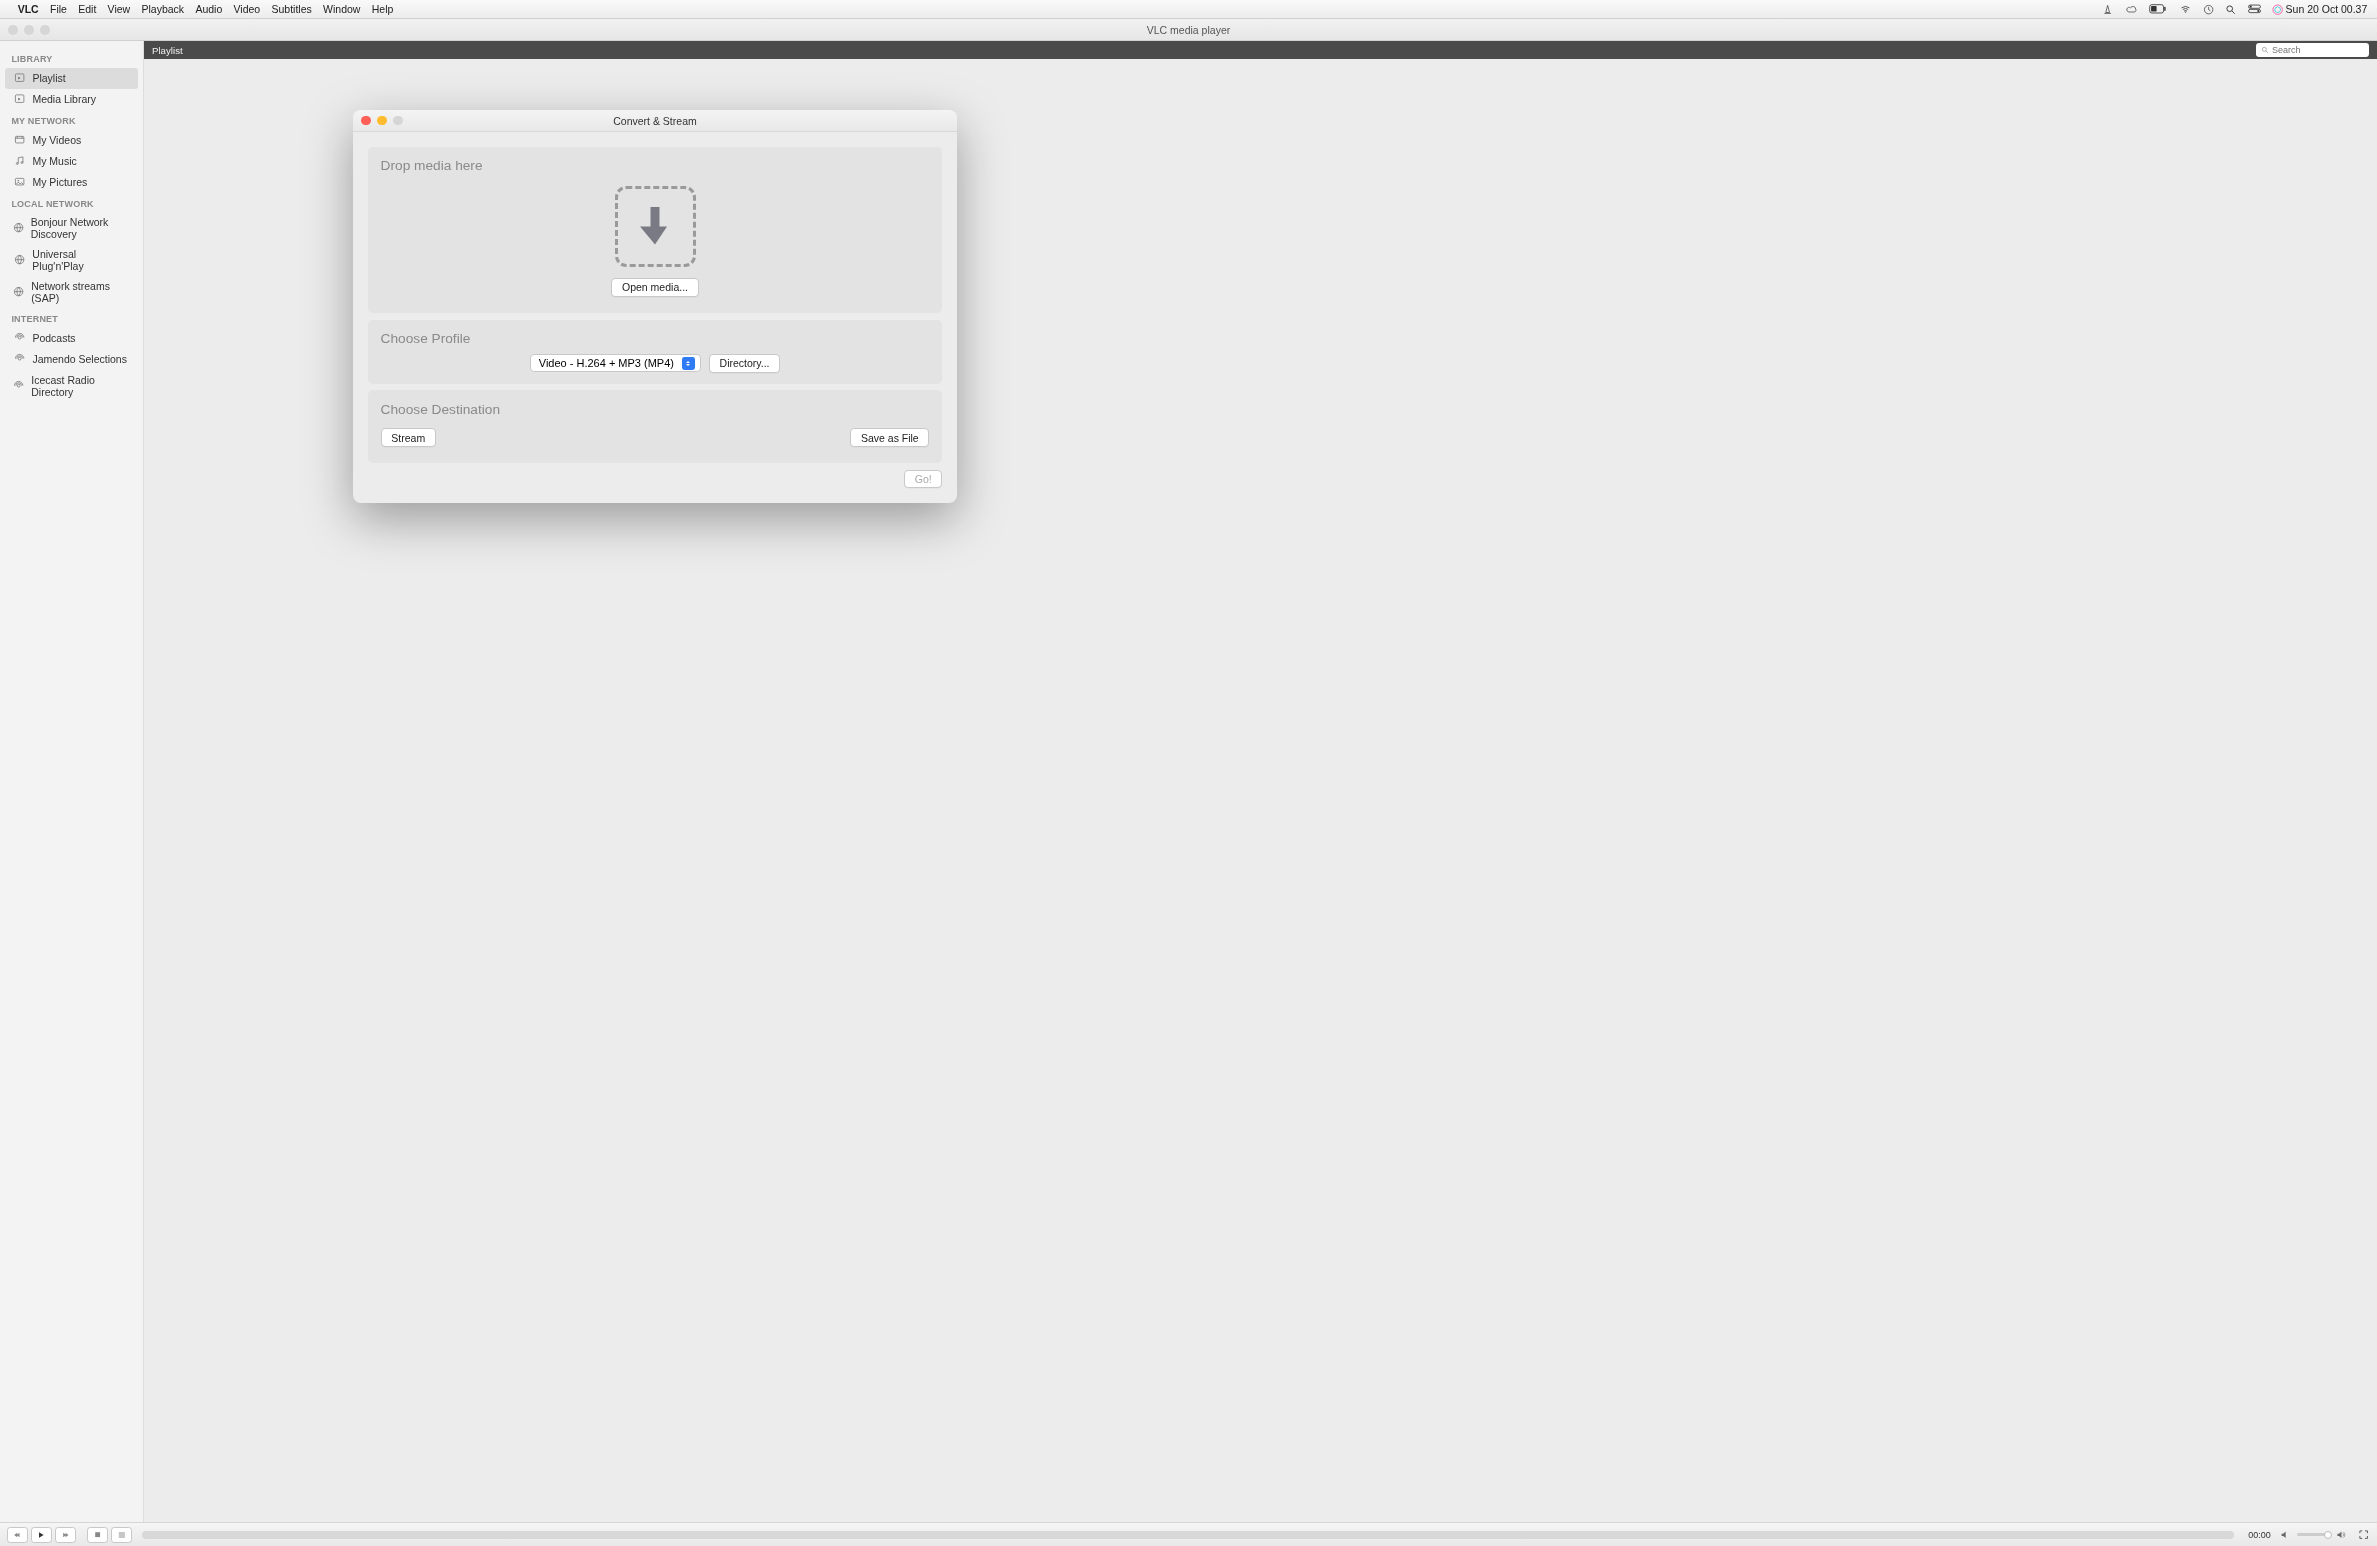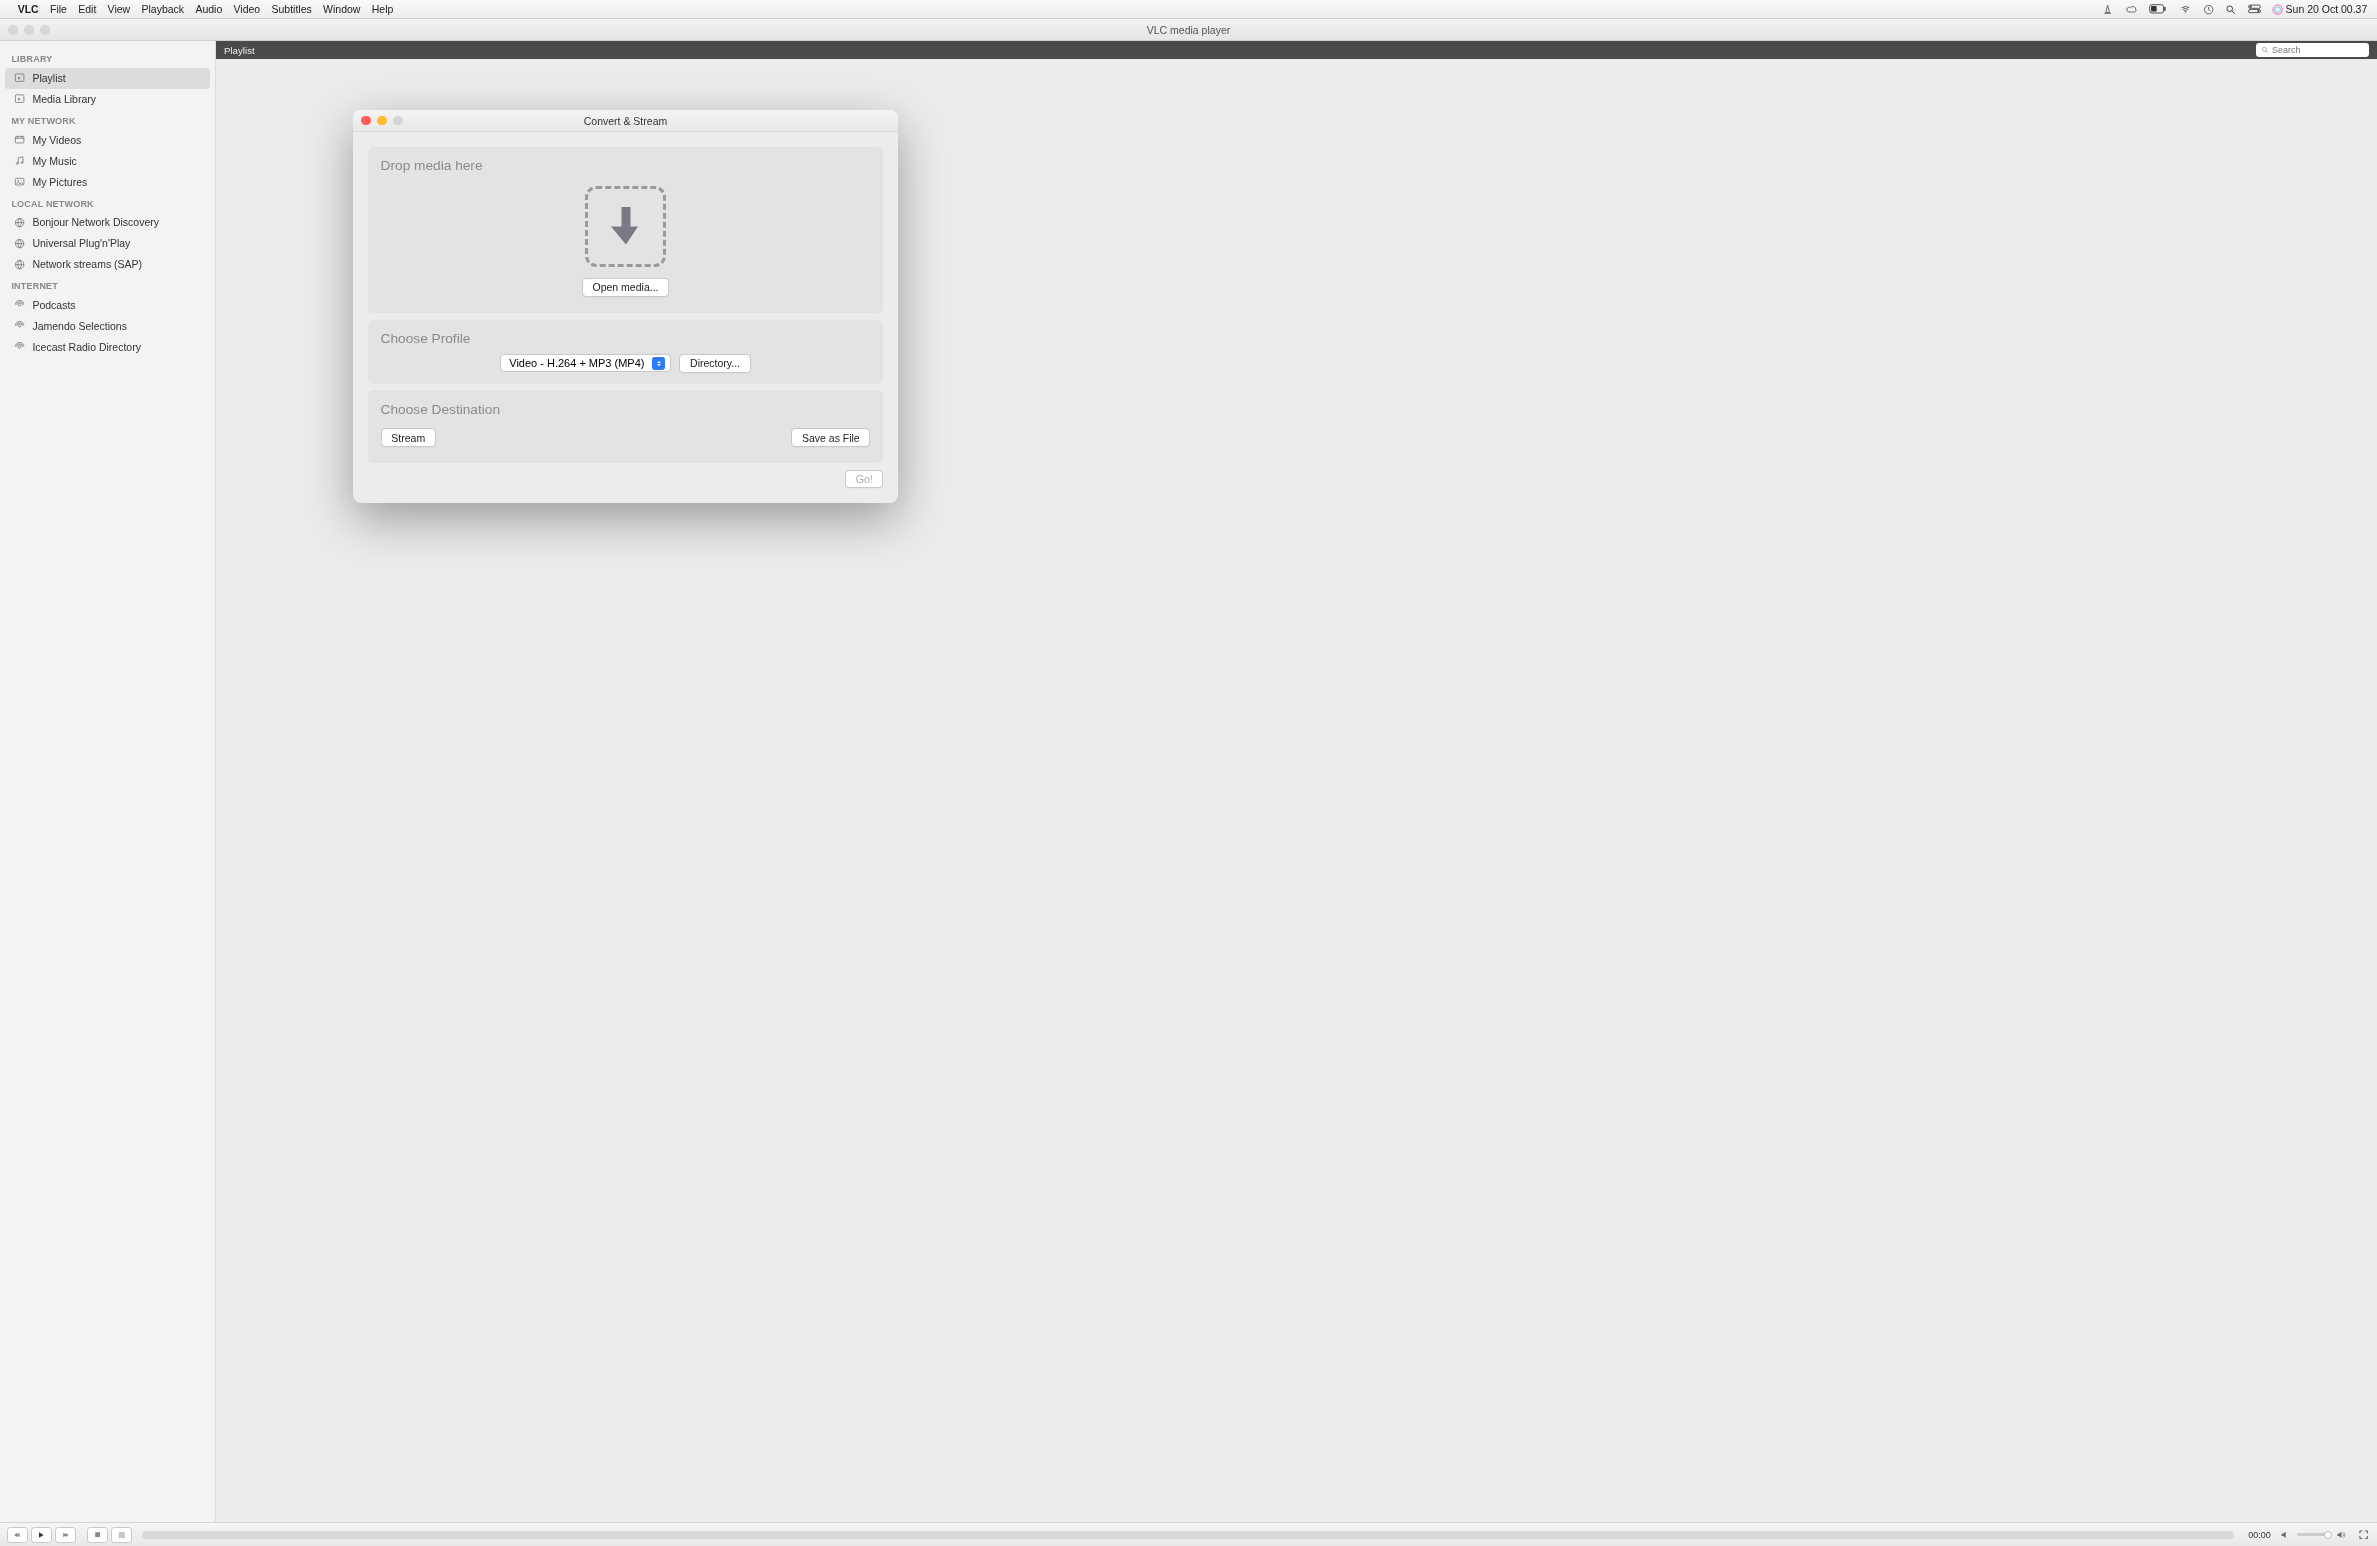--- a/index.html
+++ b/index.html
@@ -16,21 +16,21 @@
 .menubar .clock { margin-left: 2px; }
 
 
 .vlc-window { position: absolute; top: 19.4px; left: 0; right: 0; bottom: 0; background: #ec4899; display: flex; flex-direction: column; }
 .vlc-titlebar { height: 22px; background: linear-gradient(#f1f1f1,#e6e6e6); display: flex; align-items: center; border-bottom: 0.8px solid #d0d0d0; position: relative; }
 .traffic { display: flex; gap: 6.5px; padding-left: 8px; }
 .traffic .dot { width: 9.7px; height: 9.7px; border-radius: 50%; background: #d6d6d6; }
 .vlc-titlebar .title { position: absolute; left: 0; right: 0; text-align: center; font-size: 10.5px; color: #555; pointer-events: none; }
 
 .vlc-body { flex: 1; display: flex; overflow: hidden; }
-.sidebar { width: 216px; background: #f3f3f3; border-right: 0.8px solid #ddd; padding: 6.5px 4.9px; overflow-y: auto; }
+.sidebar { width: 144px; background: #f3f3f3; border-right: 0.8px solid #ddd; padding: 6.5px 4.9px; overflow-y: auto; }
 .sidebar .section-header { font-size: 9px; font-weight: 600; color: #888; letter-spacing: 0.2px; padding: 6.5px 6.5px 3.2px; }
 .sidebar .item { display: flex; align-items: center; gap: 6.5px; padding: 4px 8px; border-radius: 3.2px; font-size: 10.5px; color: #333; cursor: default; }
 .sidebar .item.selected { background: #dcdcdc; }
 .sidebar .item .icon { width: 13px; height: 13px; display: inline-flex; align-items: center; justify-content: center; color: #666; }
 .sidebar .item svg { stroke: #666; fill: none; }
 
 .main { flex: 1; display: flex; flex-direction: column; background: #ececec; }
 .playlist-header { height: 18px; background: #4a4a4a; color: #eee; display: flex; align-items: center; padding: 0 8px; font-size: 9.7px; }
 .playlist-header .spacer { flex: 1; }
 .search-box { background: #fff; border-radius: 3.2px; width: 113px; height: 14px; display: flex; align-items: center; padding: 0 4.9px; gap: 3.2px; }
@@ -43,21 +43,21 @@
 .ctrl-btn { width: 21px; height: 16px; background: #fff; border: 0.8px solid #c8c8c8; border-radius: 3.2px; display: inline-flex; align-items: center; justify-content: center; }
 .ctrl-btn svg { display: block; }
 .progress-track { flex: 1; height: 8px; background: #d8d8d8; border-radius: 4px; margin: 0 6.5px; }
 .time-label { font-size: 9px; color: #333; margin: 0 4.9px; }
 .vol-icon { width: 11.3px; display: inline-flex; justify-content: center; color: #555; }
 .vol-slider { width: 32px; height: 3.2px; background: #ccc; border-radius: 1.6px; position: relative; margin: 0 3.2px; }
 .vol-slider .knob { position: absolute; right: -3.2px; top: -2.4px; width: 8px; height: 8px; background: #fff; border: 0.8px solid #bbb; border-radius: 50%; }
 .fullscreen-btn { width: 14.6px; height: 14.6px; margin-left: 6.5px; display: inline-flex; align-items: center; justify-content: center; }
 
 
-.dialog { position: absolute; top: 110px; left: 353px; width: 545px; background: #ececec; border-radius: 8px; box-shadow: 0 16px 49px rgba(0,0,0,0.35); overflow: hidden; }
+.dialog { position: absolute; top: 110px; left: 353px; width: 604px; background: #ececec; border-radius: 8px; box-shadow: 0 16px 49px rgba(0,0,0,0.35); overflow: hidden; }
 .dialog-titlebar { height: 22px; background: linear-gradient(#f4f4f4,#e8e8e8); display: flex; align-items: center; position: relative; border-bottom: 0.8px solid #d8d8d8; }
 .dialog-titlebar .traffic .dot.close { background: #ff5f57; }
 .dialog-titlebar .traffic .dot.min { background: #febc2e; }
 .dialog-titlebar .traffic .dot.max { background: #d6d6d6; }
 .dialog-titlebar .title { position: absolute; left: 0; right: 0; text-align: center; font-size: 10.5px; font-weight: 500; color: #333; pointer-events: none; }
 .dialog-body { padding: 14.6px; }
 .panel { background: #e3e3e3; border-radius: 4.9px; padding: 11.3px 13px; margin-bottom: 6.5px; }
 .panel-title { font-size: 13.7px; color: #8a8a8a; margin-bottom: 8px; }
 .drop-area { display: flex; flex-direction: column; align-items: center; gap: 11.3px; padding: 4.9px 0 4.9px; }
 .drop-target { width: 81px; height: 81px; border: 3.2px dashed #9a9a9a; border-radius: 11.3px; display: flex; align-items: center; justify-content: center; }

